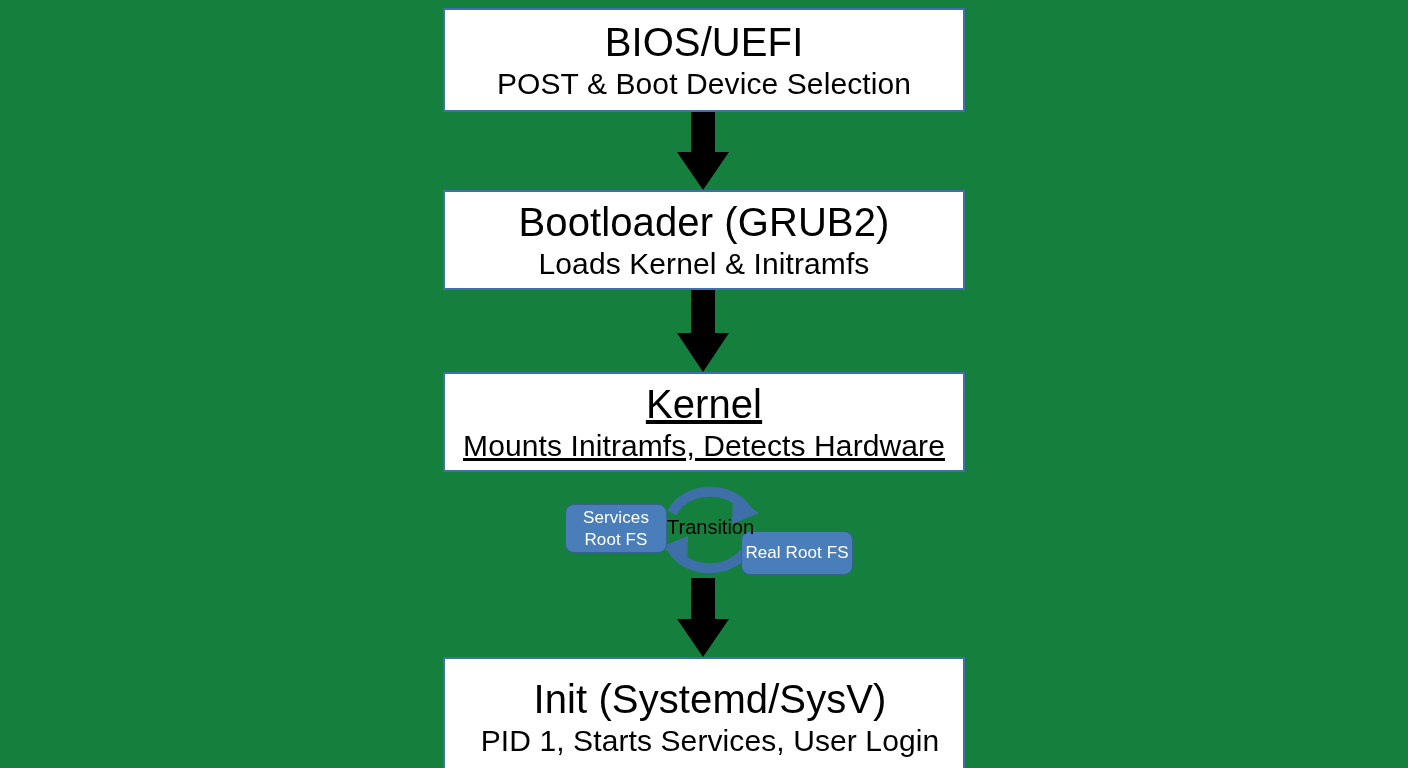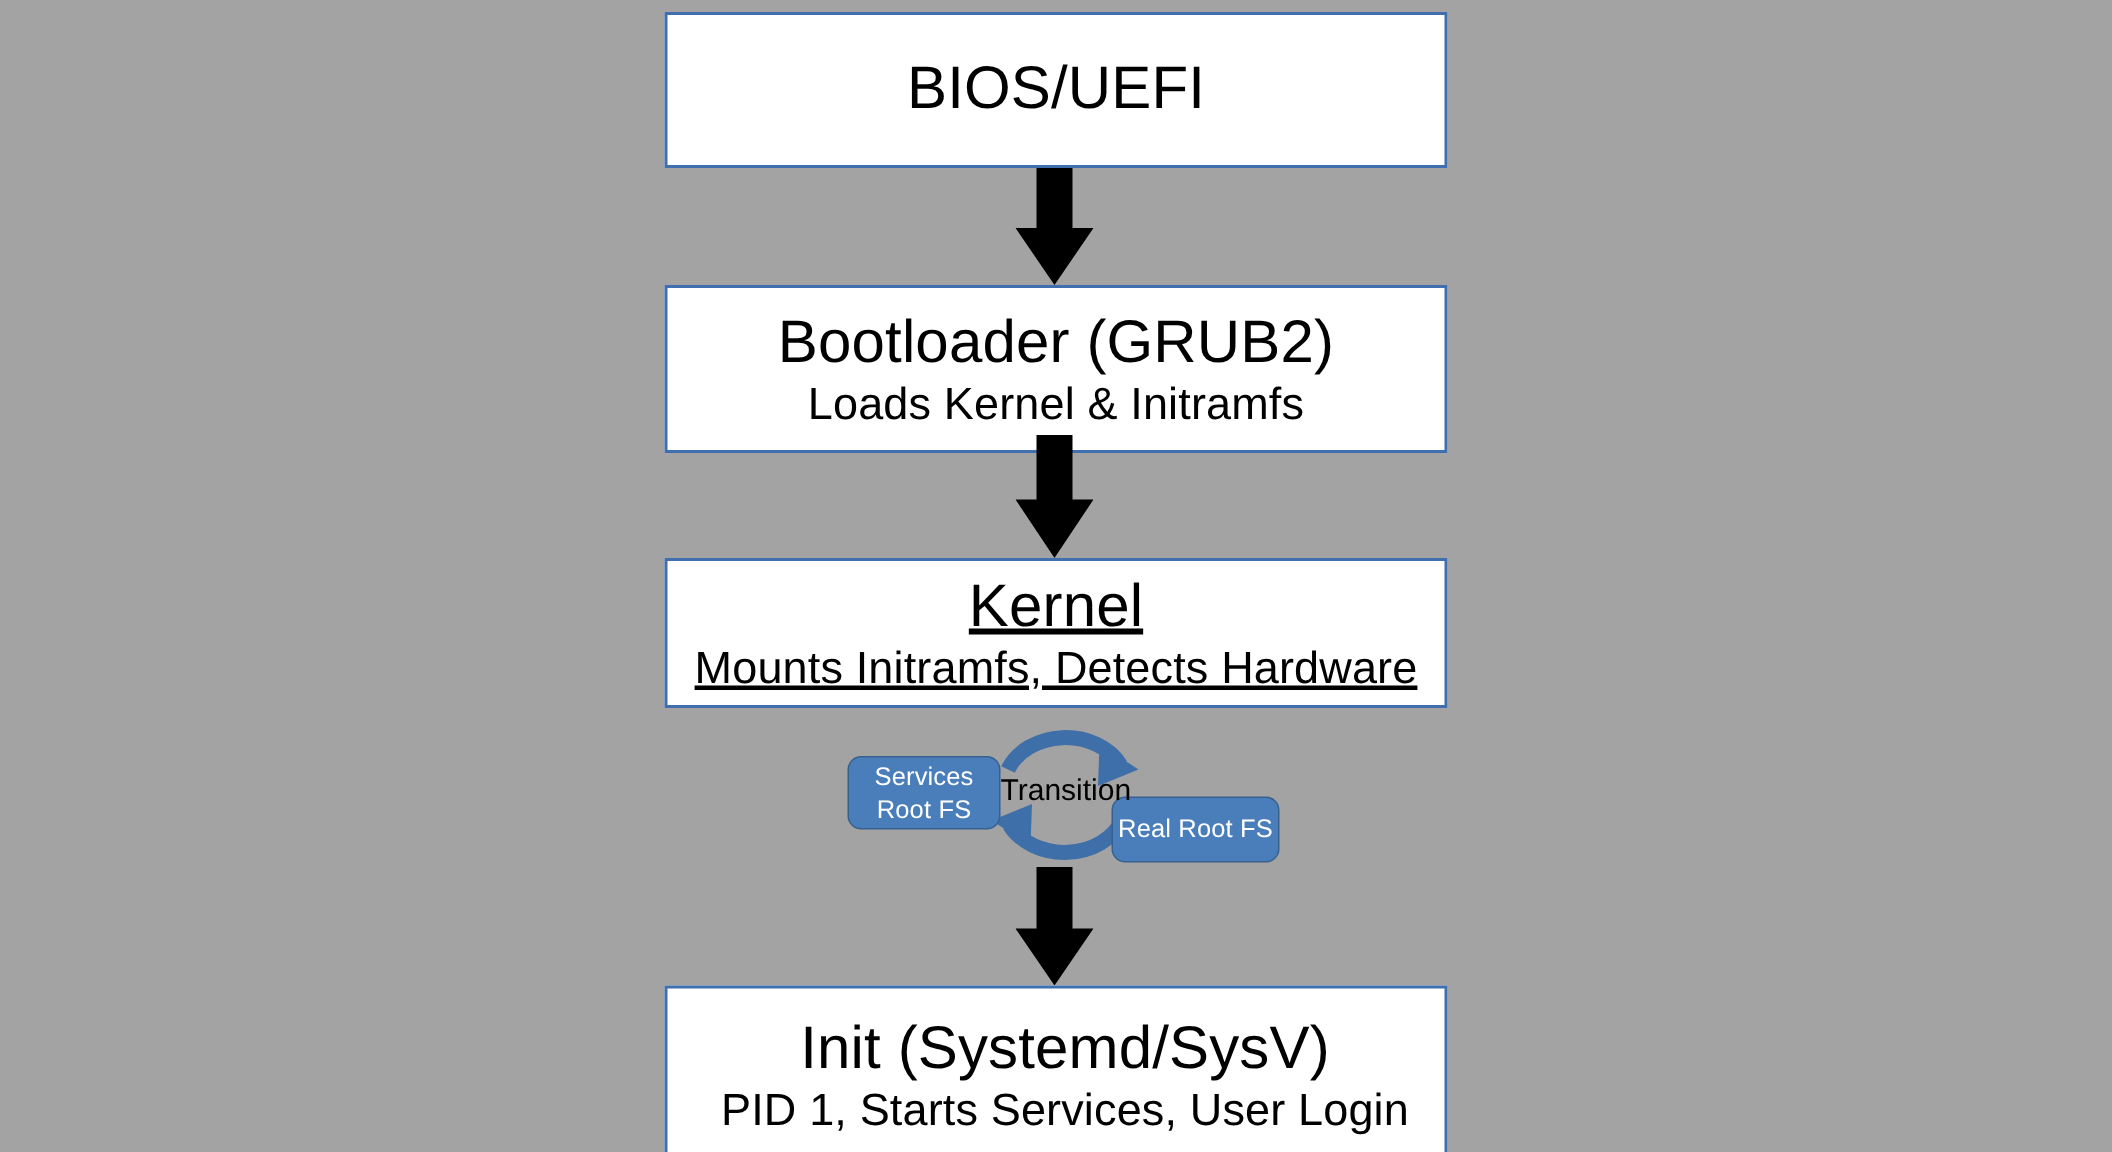--- a/index.html
+++ b/index.html
@@ -15,21 +15,21 @@
     font-family: "Liberation Sans", sans-serif;
     position: relative;
   }
 
   #canvas {
     position: absolute;
     left: 0;
     top: 0;
     width: 1408px;
     height: 768px;
-    background: #a3a3a3;
+    background: #15803d;
   }
 
   
   .flow-box {
     position: absolute;
     left: 443px;
     width: 522px;
     box-sizing: border-box;
     background: #ffffff;
     border: 2.5px solid #3f6faf;
@@ -51,21 +51,21 @@
   .flow-sub {
     font-size: 30px;
     font-weight: 400;
     color: #000000;
     letter-spacing: 0.1px;
     white-space: nowrap;
     padding-top: 5px;
   }
 
   #box-bios      { top: 8px;   height: 104px; }
-  #box-bootloader{ top: 190px; height: 112px; }
+  #box-bootloader{ top: 190px; height: 100px; }
   #box-kernel    { top: 372px; height: 100px; text-decoration: underline; }
   #box-init      { top: 657px; height: 120px; padding-left: 12px; }
 
   
   .block-arrow {
     position: absolute;
     left: 677px;
     width: 52px;
   }
   .block-arrow svg { display: block; width: 52px; height: 100%; }
@@ -129,20 +129,21 @@
     white-space: nowrap;
   }
 </style>
 </head>
 <body>
 
 <div id="canvas">
 
   <div class="flow-box" id="box-bios">
     <div class="flow-title">BIOS/UEFI</div>
+    <div class="flow-sub">POST &amp; Boot Device Selection</div>
   </div>
 
   <div class="block-arrow" id="arrow-1">
     <svg viewBox="0 0 52 78" preserveAspectRatio="none" aria-hidden="true">
       <polygon points="14,0 38,0 38,40 52,40 26,78 0,40 14,40" fill="#000000"></polygon>
     </svg>
   </div>
 
   <div class="flow-box" id="box-bootloader">
     <div class="flow-title">Bootloader (GRUB2)</div>

